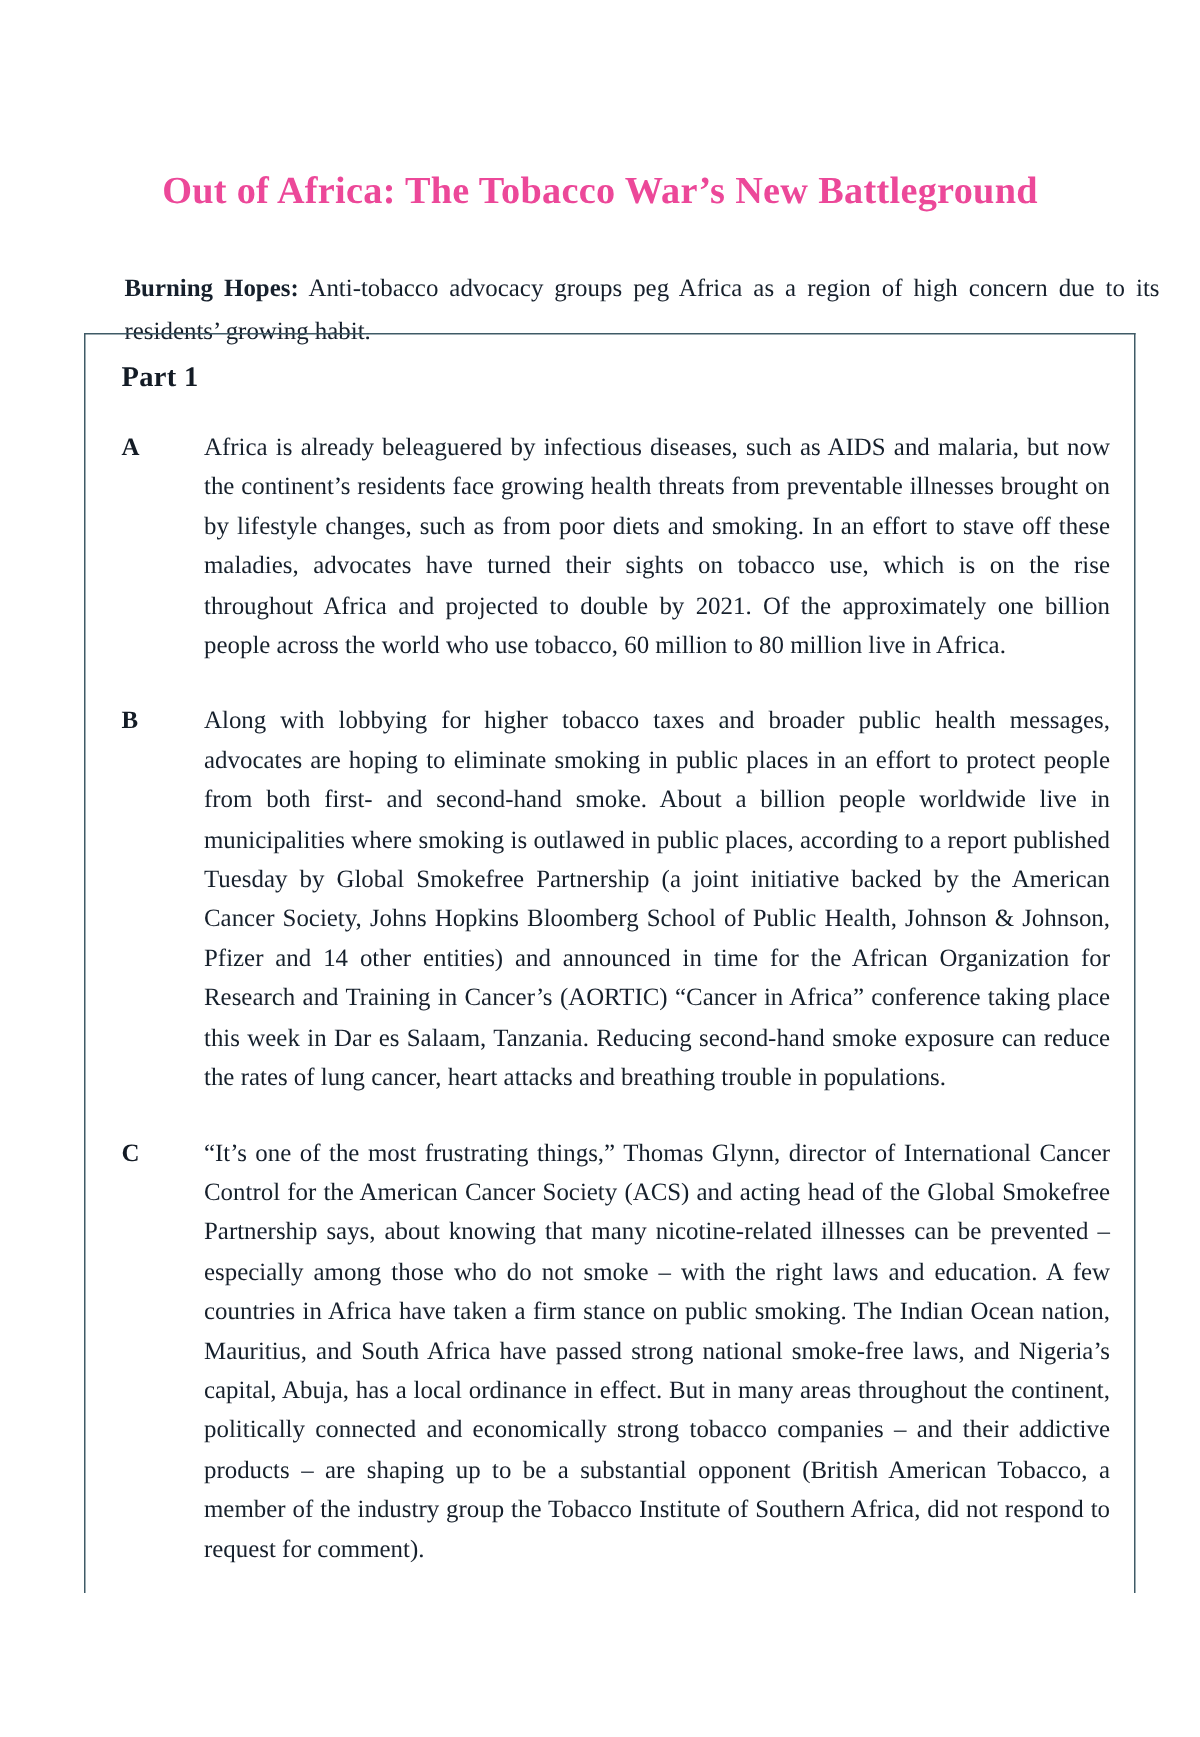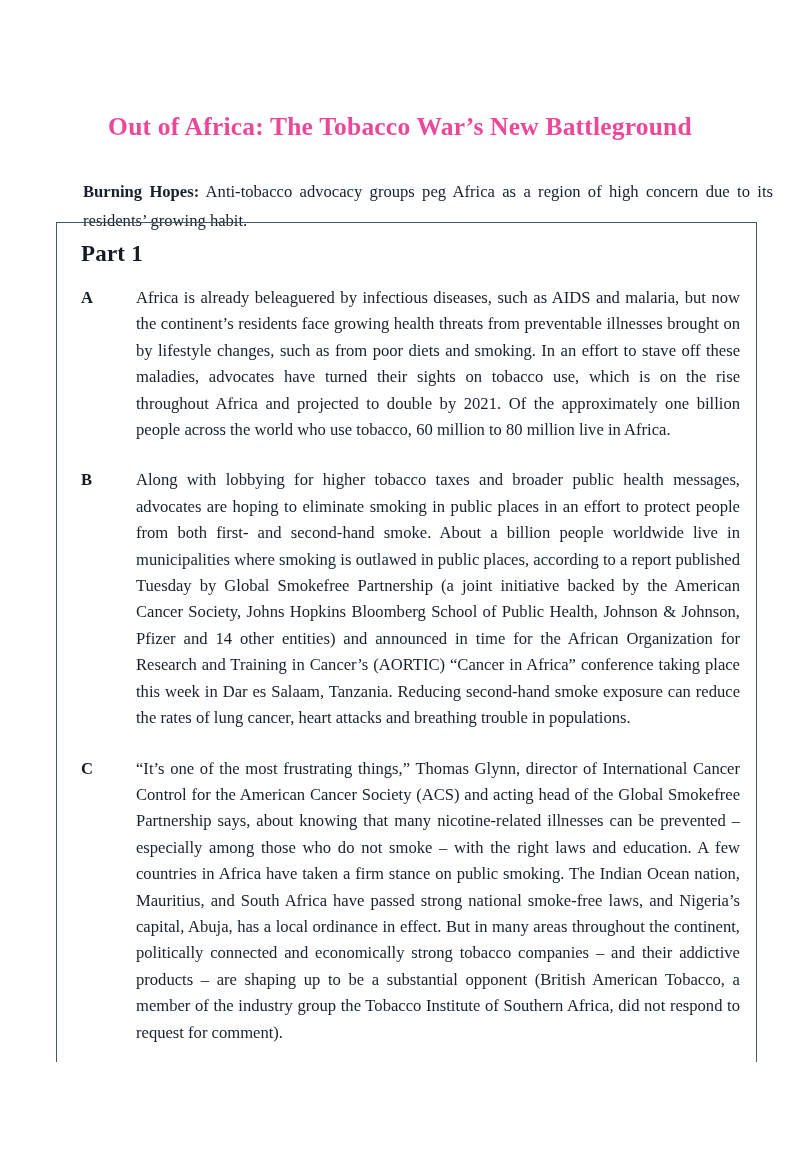--- a/index.html
+++ b/index.html
@@ -63,21 +63,21 @@
     border: 1.6px solid #3f5a66;
     border-bottom: none;
     box-sizing: border-box;
     background: transparent;
   }
 
   .part-heading {
     position: absolute;
     left: 24px;
     top: 18px;
-    font-size: 23px;
+    font-size: 19px;
     font-weight: bold;
     color: #131b25;
     letter-spacing: 0.2px;
   }
 
   .paragraphs {
     position: absolute;
     left: 24px;
     top: 62px;
     right: 16px;

